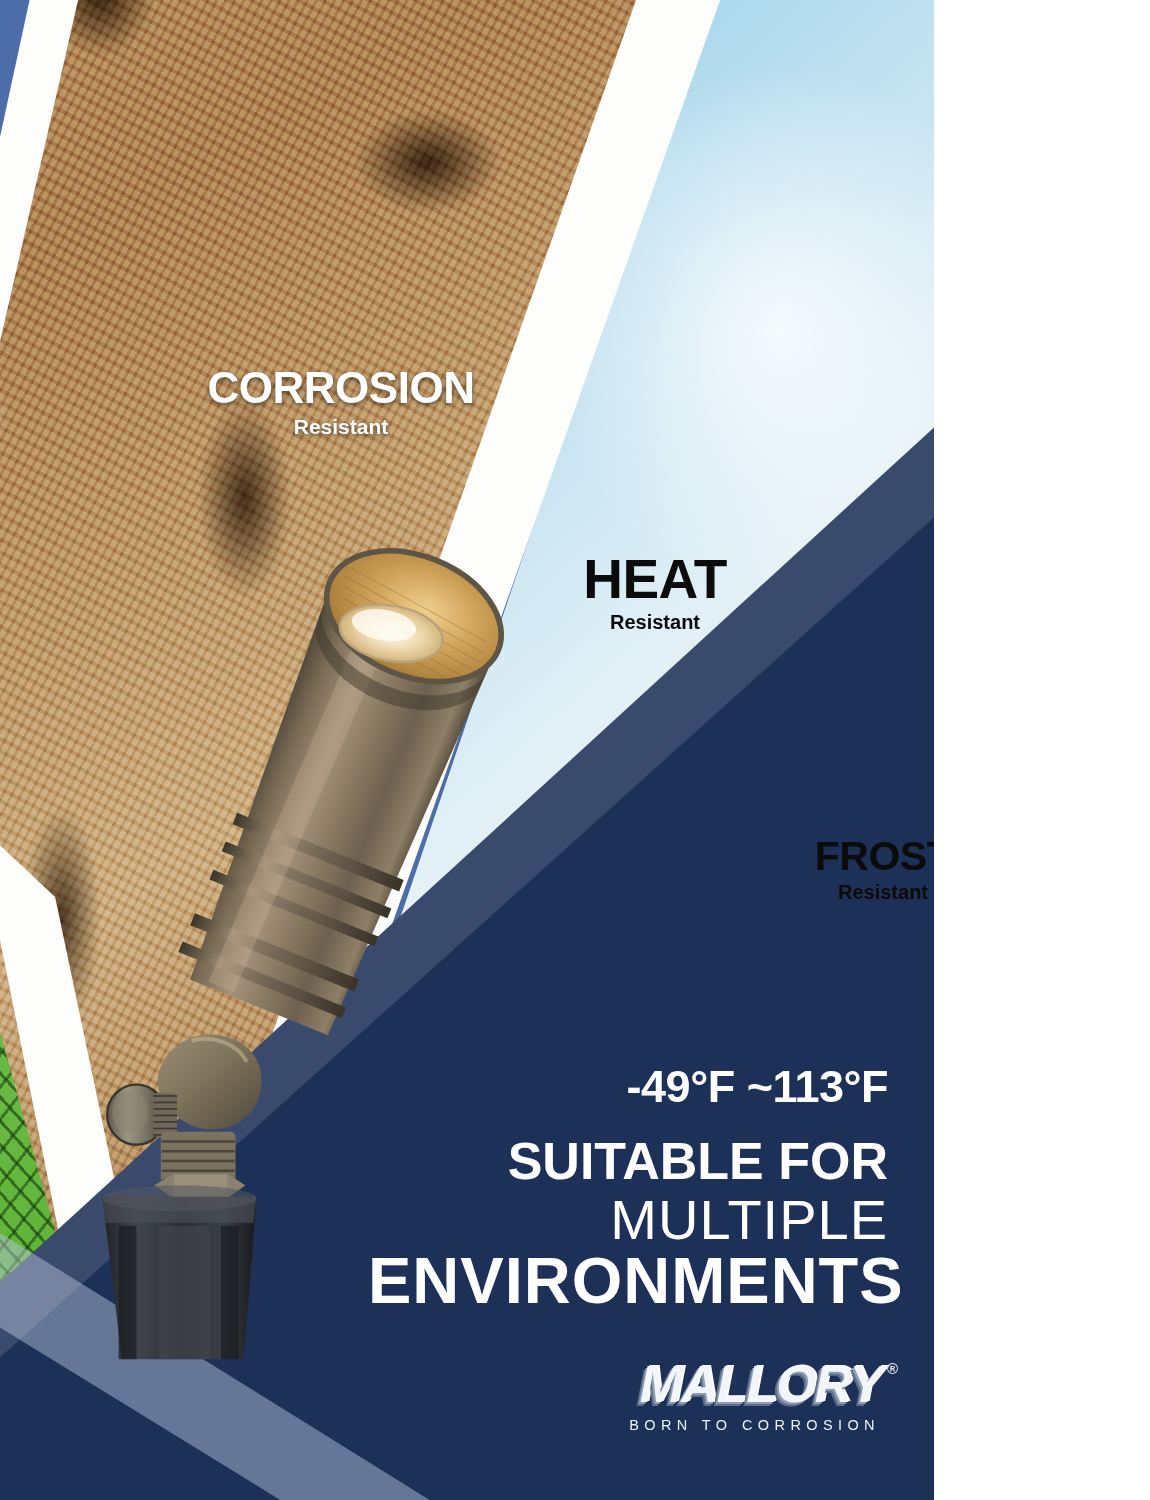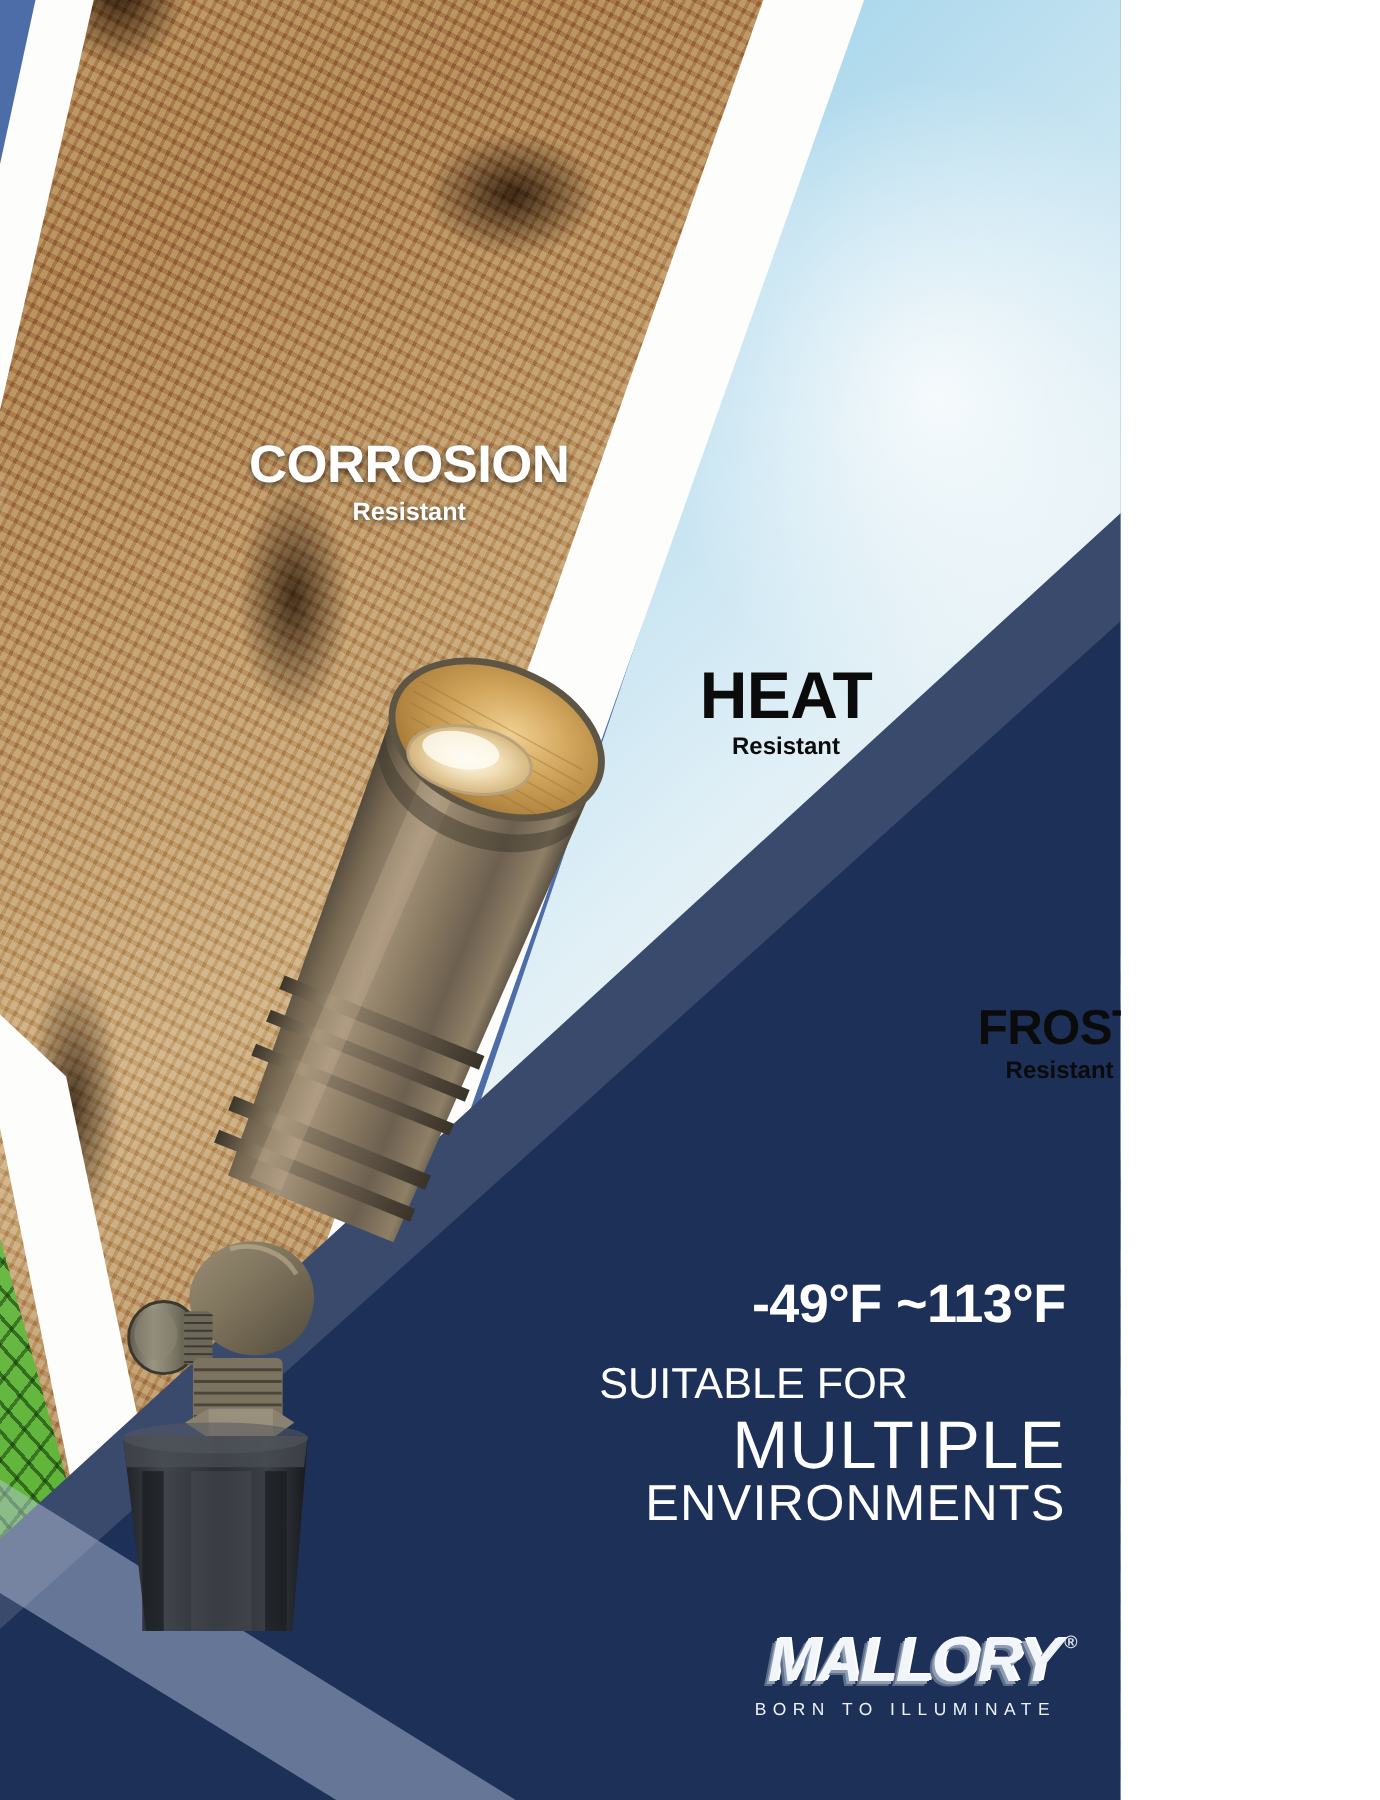--- a/index.html
+++ b/index.html
@@ -134,23 +134,23 @@
   #badge-heat .sub{ font-size:20px; margin-top:5px; }
 
   #badge-frost{ left:788px; top:836px; width:190px; color:#0b0b0b; }
   #badge-frost .big{ font-size:41px; }
   #badge-frost .sub{ font-size:20px; margin-top:5px; }
 
   
   .copy{ position:absolute; right:46px; top:1052px; width:520px; text-align:right; color:#fff; }
   .temp-range{ font-size:45px; font-weight:700; line-height:1.04; letter-spacing:-.5px;margin-top:12px; }
   .temp-label{ font-size:41px; font-weight:700; line-height:1.1; letter-spacing:-.5px; margin-top:-2px; }
-  .suitable{ font-size:36px; font-weight:400; letter-spacing:0px; margin-top:24px; line-height:1;text-align:center; }
+  .suitable{ font-size:52px; font-weight:700; letter-spacing:0px; margin-top:24px; line-height:1; }
   .multiple{ font-size:56px; font-weight:400; letter-spacing:1px; line-height:1.02; margin-top:4px; }
-  .environments{ font-size:42px; font-weight:400; letter-spacing:1px; line-height:1.02; }
+  .environments{ font-size:65px; font-weight:700; letter-spacing:1px; line-height:1.02; }
 
   
   .logo{ position:absolute; right:52px; top:1358px; width:300px; text-align:right; }
   .logo-mark{ position:relative; display:inline-block; }
   .logo-word{
     font-size:52px; font-weight:900; font-style:italic; letter-spacing:-2px;
     color:#f2f5f9; line-height:1;
     text-shadow: -2px 2px 0 #8e9db4, -4px 4px 0 #5d6e8a, 2px -1px 0 #ffffff;
     margin-top: 13px;
   }
@@ -321,16 +321,16 @@
     <div class="suitable">SUITABLE FOR</div>
     <div class="multiple">MULTIPLE</div>
     <div class="environments">ENVIRONMENTS</div>
   </div>
 
   <div class="logo">
     <div class="logo-mark">
       <span class="logo-word">MALLORY</span>
       <span class="logo-reg">®</span>
     </div>
-    <div class="logo-tag">BORN TO ILLUMINATE</div>
+    <div class="logo-tag">BORN TO CORROSION</div>
   </div>
 
 </div>
 
 </body></html>

